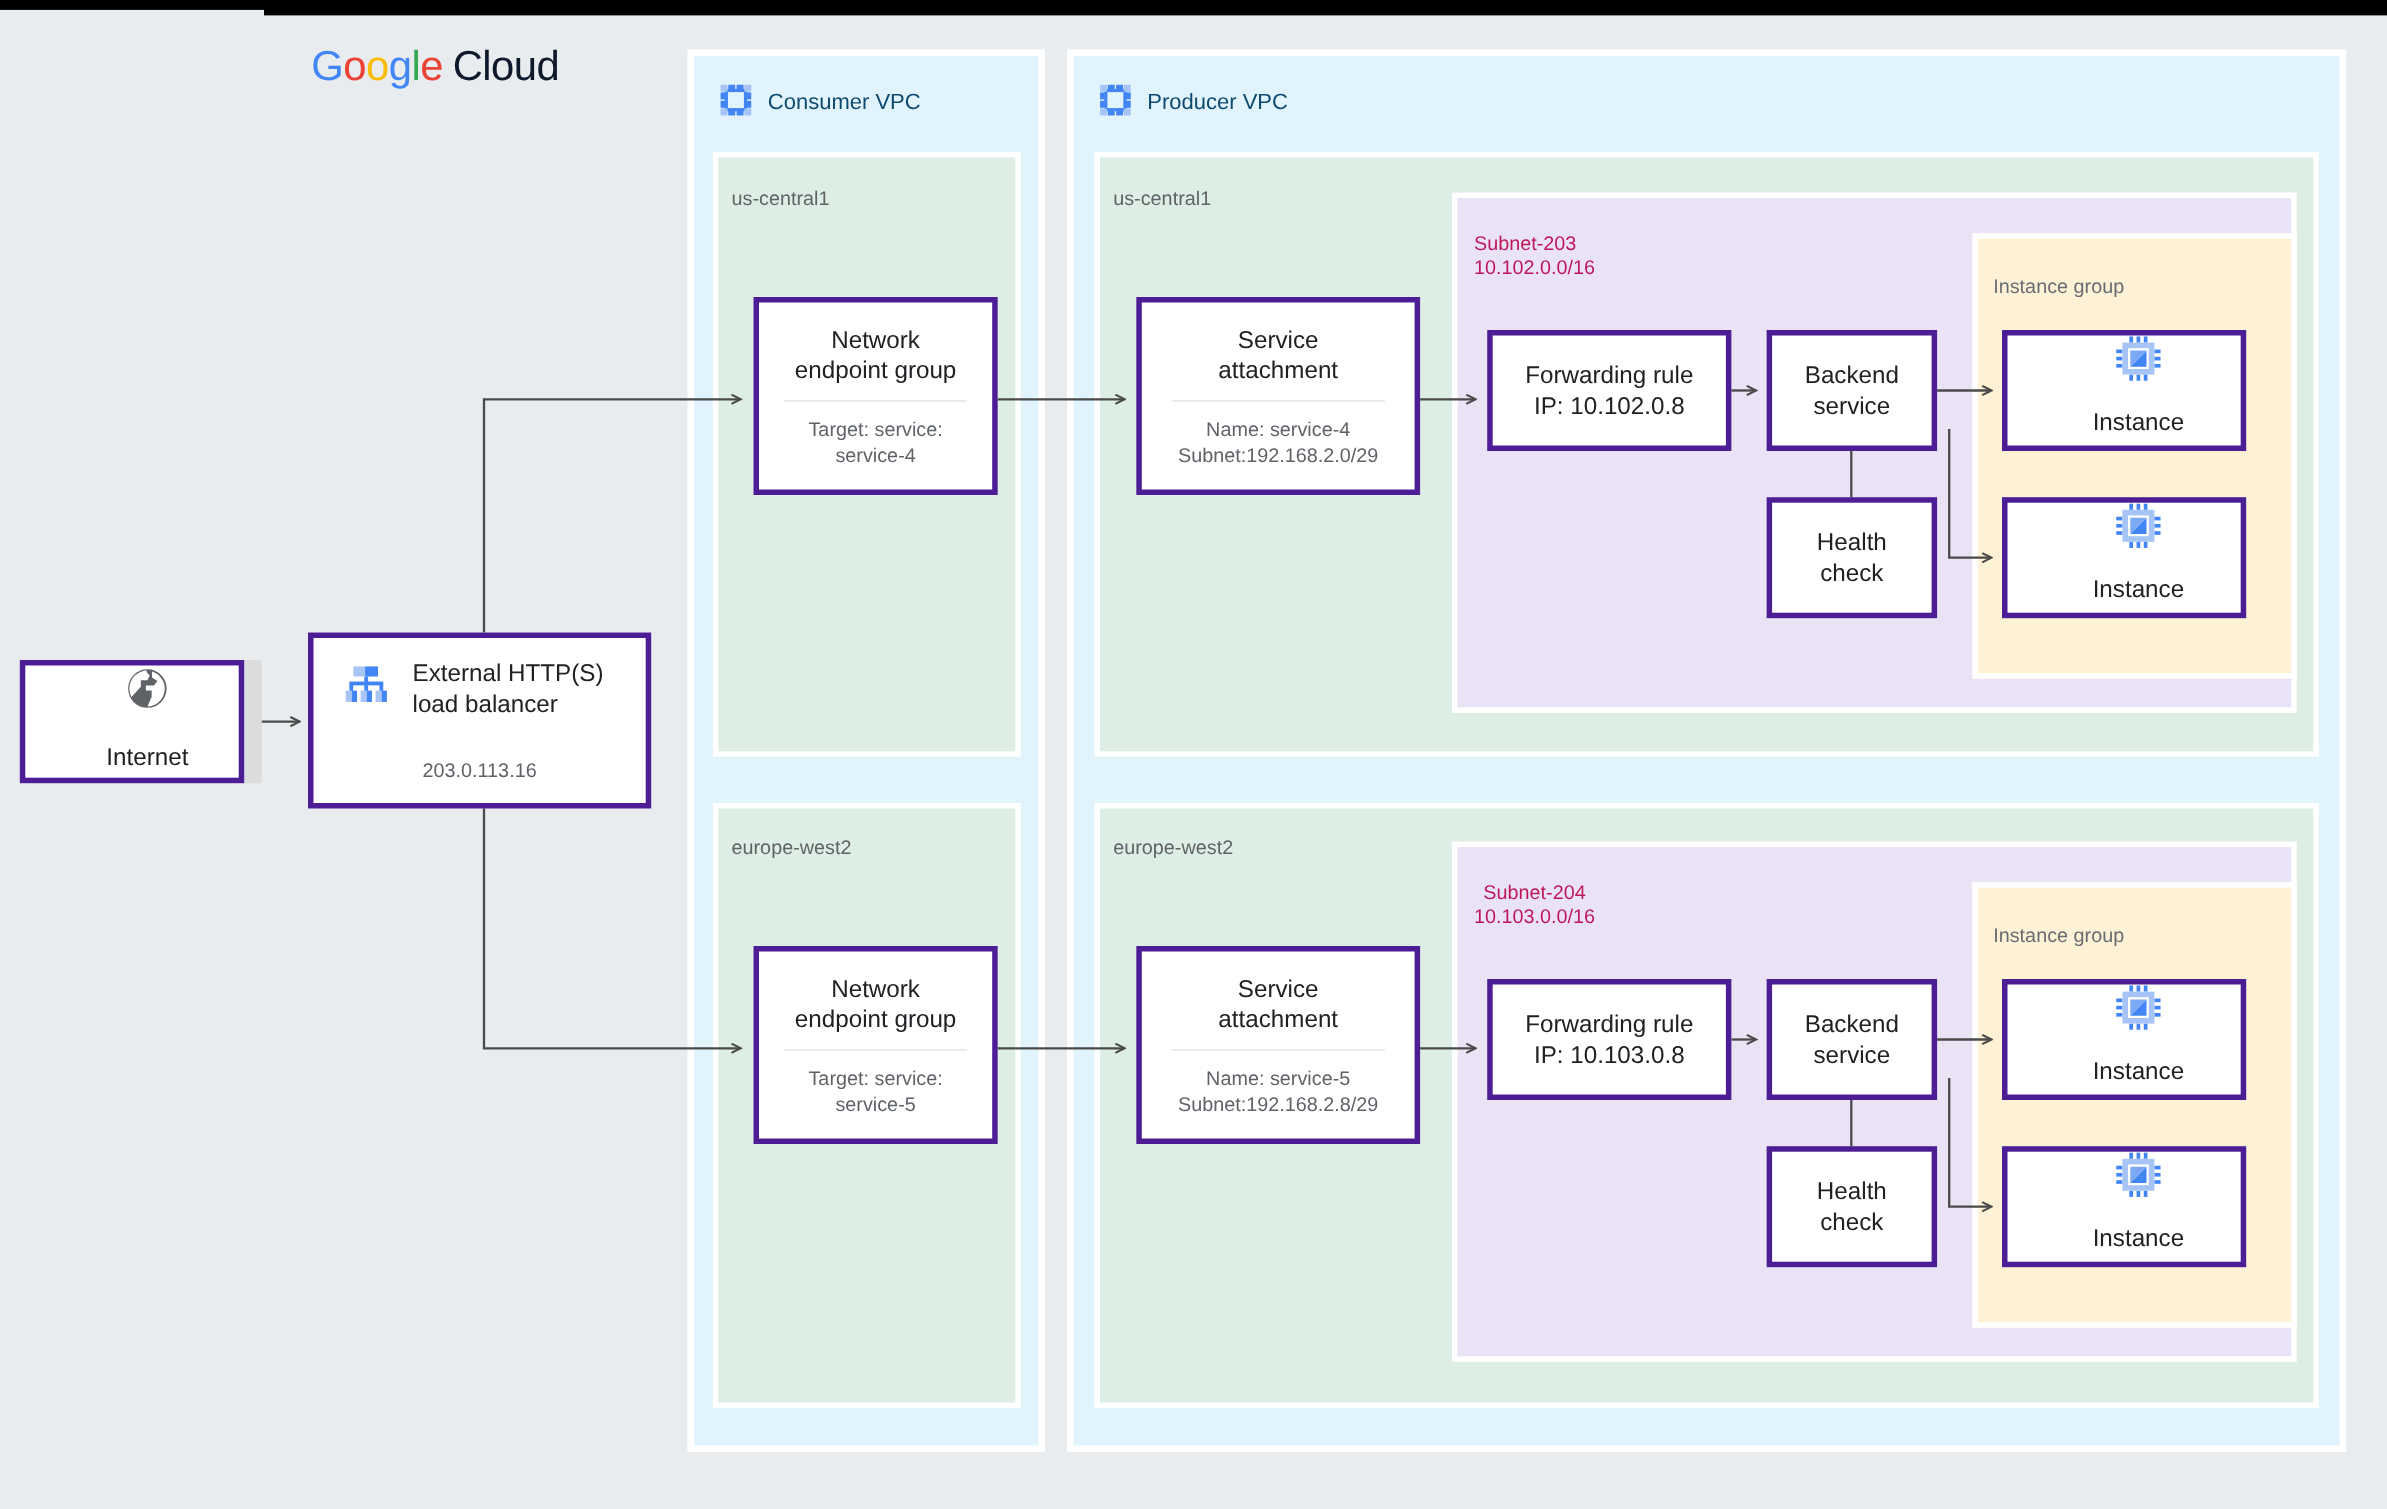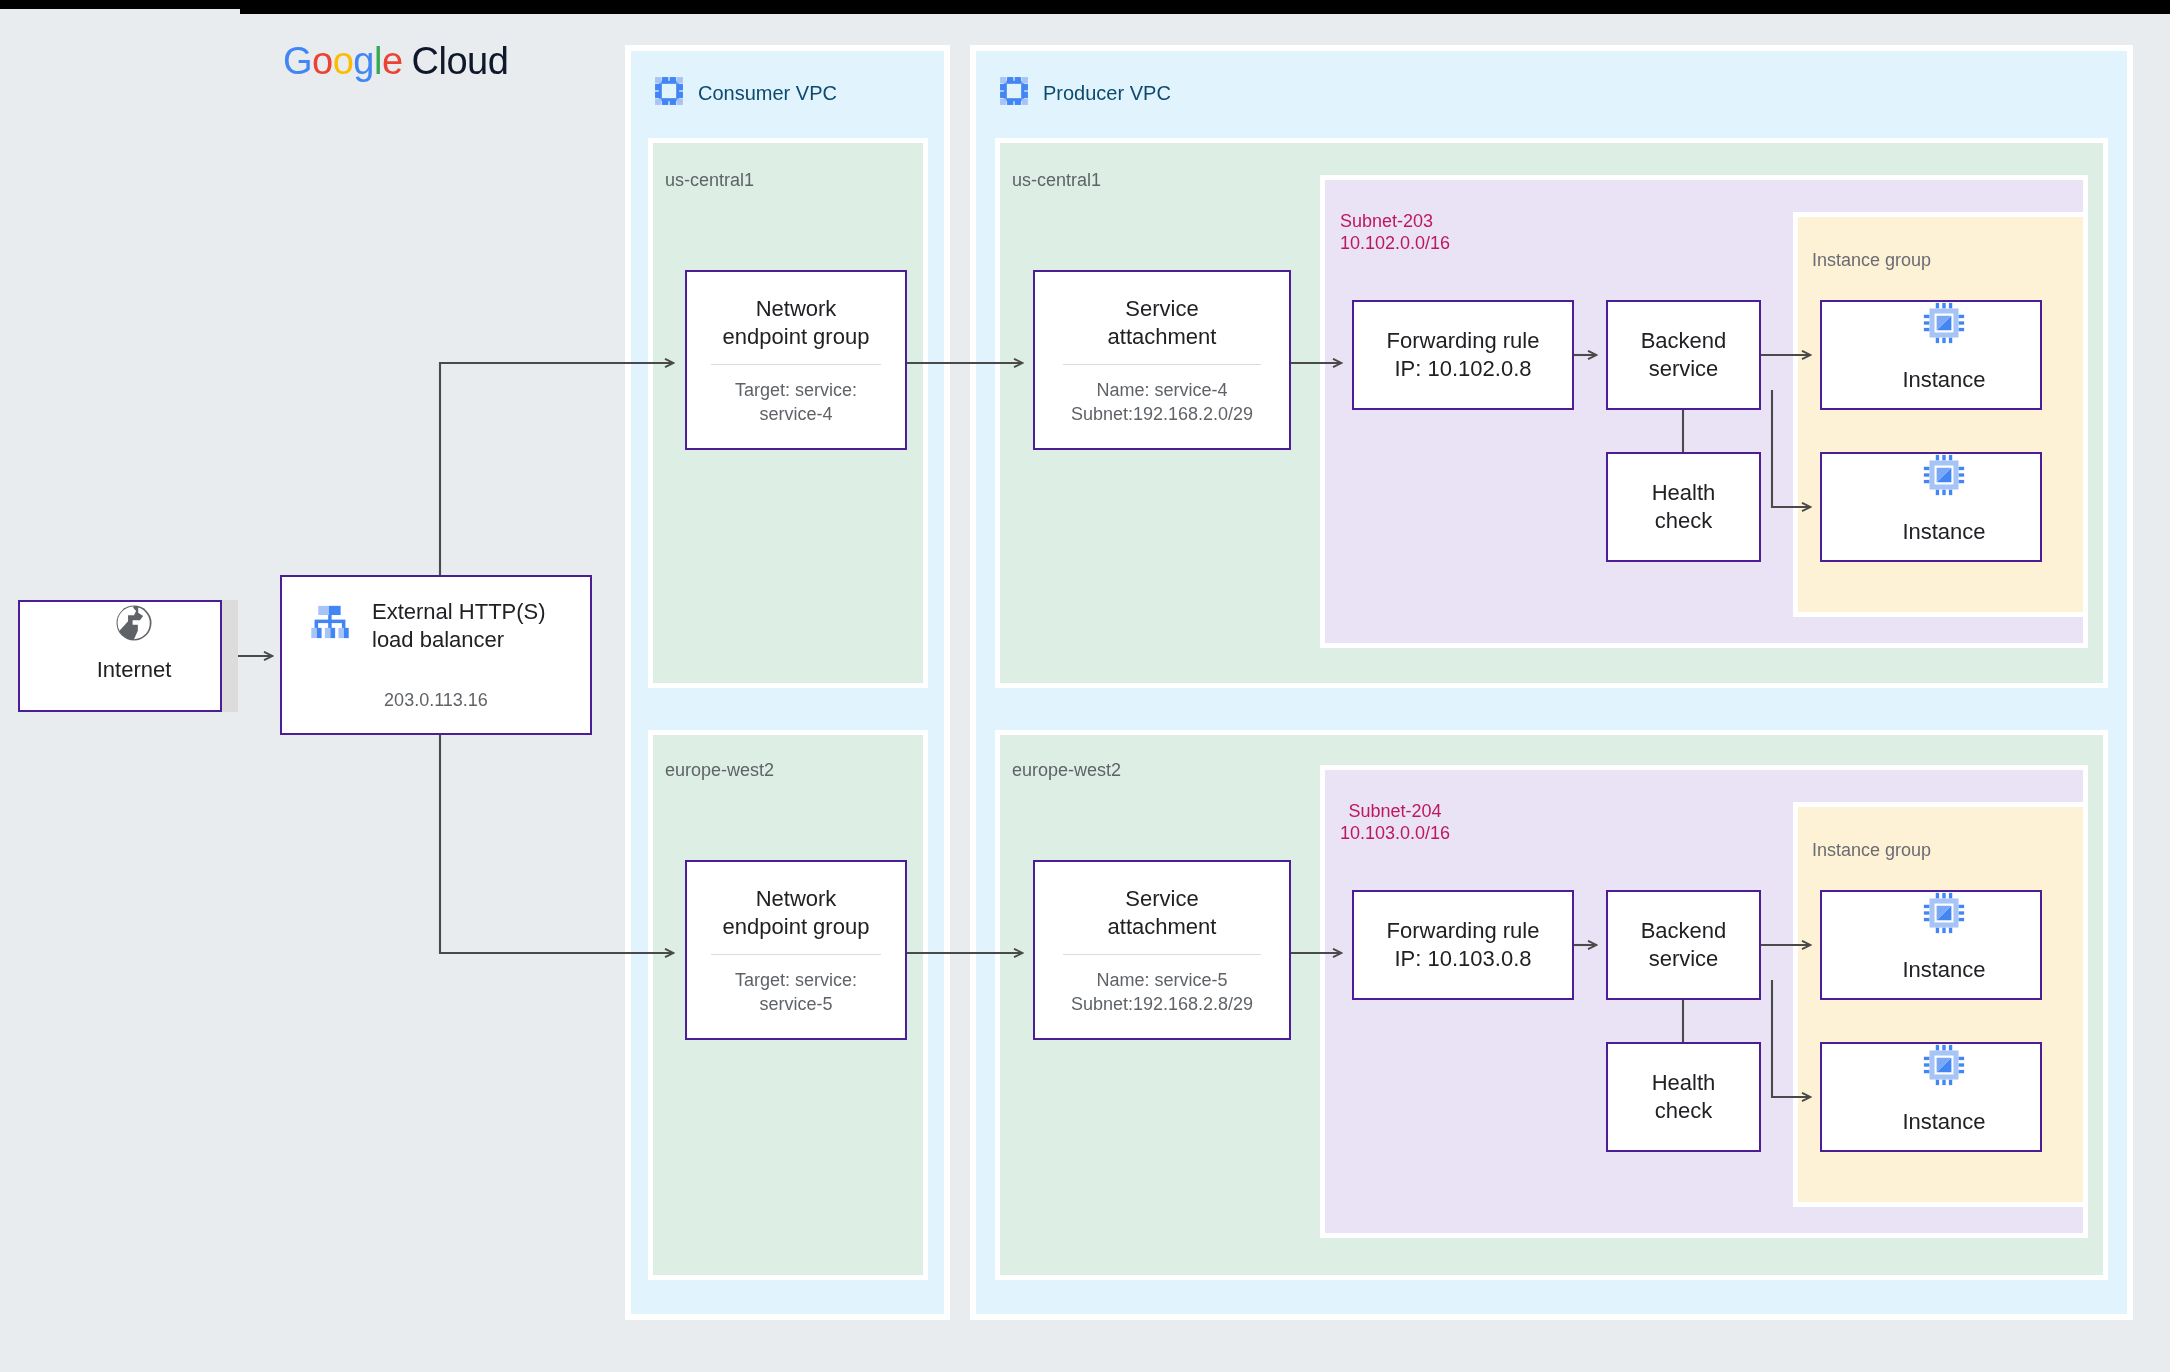--- a/index.html
+++ b/index.html
@@ -33,21 +33,21 @@
   .vpc-title { position:absolute; color:#0c4a6e; font-size:20px; white-space:nowrap; }
   .region { position:absolute; background:#ddeee4; border:5px solid #ffffff; }
   .region-label { position:absolute; color:#5f6368; font-size:18px; white-space:nowrap; }
   .subnet { position:absolute; background:#eae3f6; border:5px solid #ffffff; }
   .subnet-label { position:absolute; color:#be185d; font-size:18px; line-height:22px; white-space:nowrap; }
   .instgroup { position:absolute; background:#fdf2d5; border:5px solid #ffffff; }
   .instgroup-label { position:absolute; color:#6b6b73; font-size:18px; white-space:nowrap; }
 
   
   .card {
-    position:absolute; background:#ffffff; border:2px solid #4c1d95;
+    position:absolute; background:#ffffff; border:5px solid #4c1d95;
     display:flex; flex-direction:column; align-items:center; justify-content:center;
   }
   .card-title { font-size:22px; color:#202124; text-align:center; line-height:28px; white-space:pre-line; }
   .card-div { width:78%; height:1px; background:#dadce0; margin:13px 0; }
   .card-sub { font-size:18px; color:#5f6368; text-align:center; line-height:24px; white-space:pre-line; }
   .card-row { flex-direction:column; justify-content:flex-start; padding-left:26px; gap:18px; }
   .card-row .lbl { font-size:22px; color:#202124; line-height:27px; }
 
   .shadowbox { position:absolute; background:#dcdcdc; }
 
@@ -284,21 +284,21 @@
         <rect x="3.7" y="3.7" width="16.6" height="16.6" fill="#a7c4f7"></rect>
         <rect x="6.6" y="6.6" width="10.8" height="10.8" fill="#ffffff"></rect>
         <path d="M7.8 16.2 L16.2 16.2 L16.2 7.8 Z" fill="#4285F4"></path>
         <path d="M7.8 16.2 L7.8 7.8 L16.2 7.8 Z" fill="#7aa8f5"></path>
       </svg>
     </span>
     <span class="lbl">Instance</span>
   </div>
 
   <div class="shadowbox" style="left:30px; top:600px; width:208px; height:112px;"></div>
-  <div class="card card-row" style="left:18px; top:600px; width:204px; height:112px; gap:8px; padding-left:28px;">
+  <div class="card card-row" style="left:18px; top:600px; width:204px; height:112px; gap:22px; padding-left:28px;">
     <span>
       <svg width="42" height="42" viewBox="0 0 24 24">
         <circle cx="12" cy="12" r="10" fill="#5f6368"></circle>
         <path d="M12 2.6 a9.4 9.4 0 0 0 -9.4 9.4 a9.4 9.4 0 0 0 1.1 4.4 L8.6 11 L8.6 7.6 L12 7.6 L13.2 5.2 L11.4 3.2 Z" fill="#ffffff"></path>
         <path d="M14.4 3.1 L14.4 6.2 L17.2 8.0 L15.4 10.4 L11.2 10.4 L11.2 13.0 L14.2 13.0 L14.2 16.4 L12.0 21.3 a9.3 9.3 0 0 0 2.4 -18.2 Z" fill="#ffffff"></path>
       </svg>
     </span>
     <span class="lbl">Internet</span>
   </div>
 

